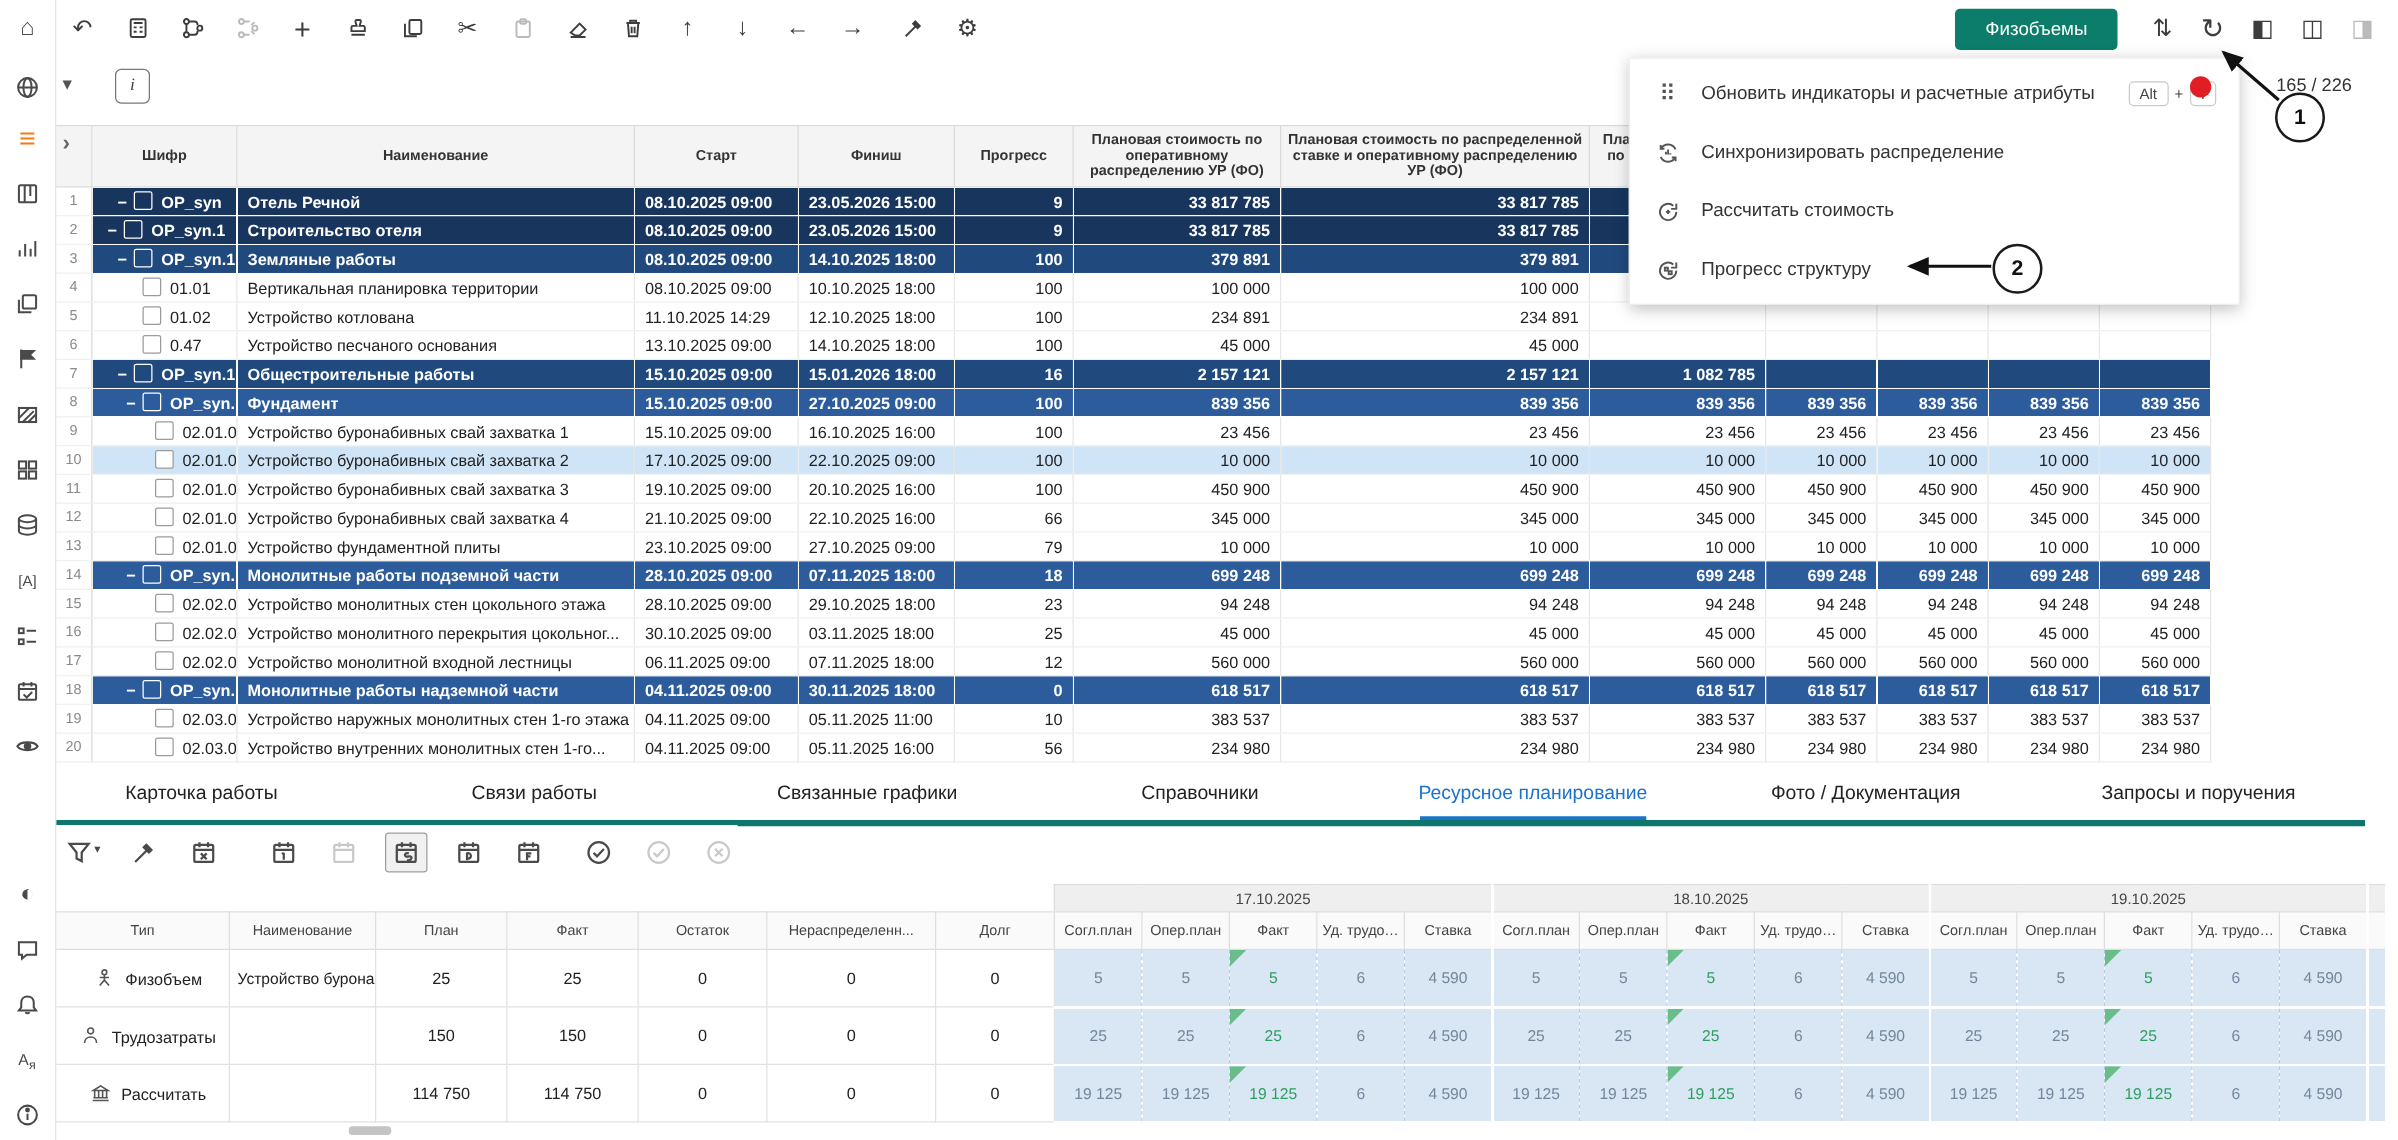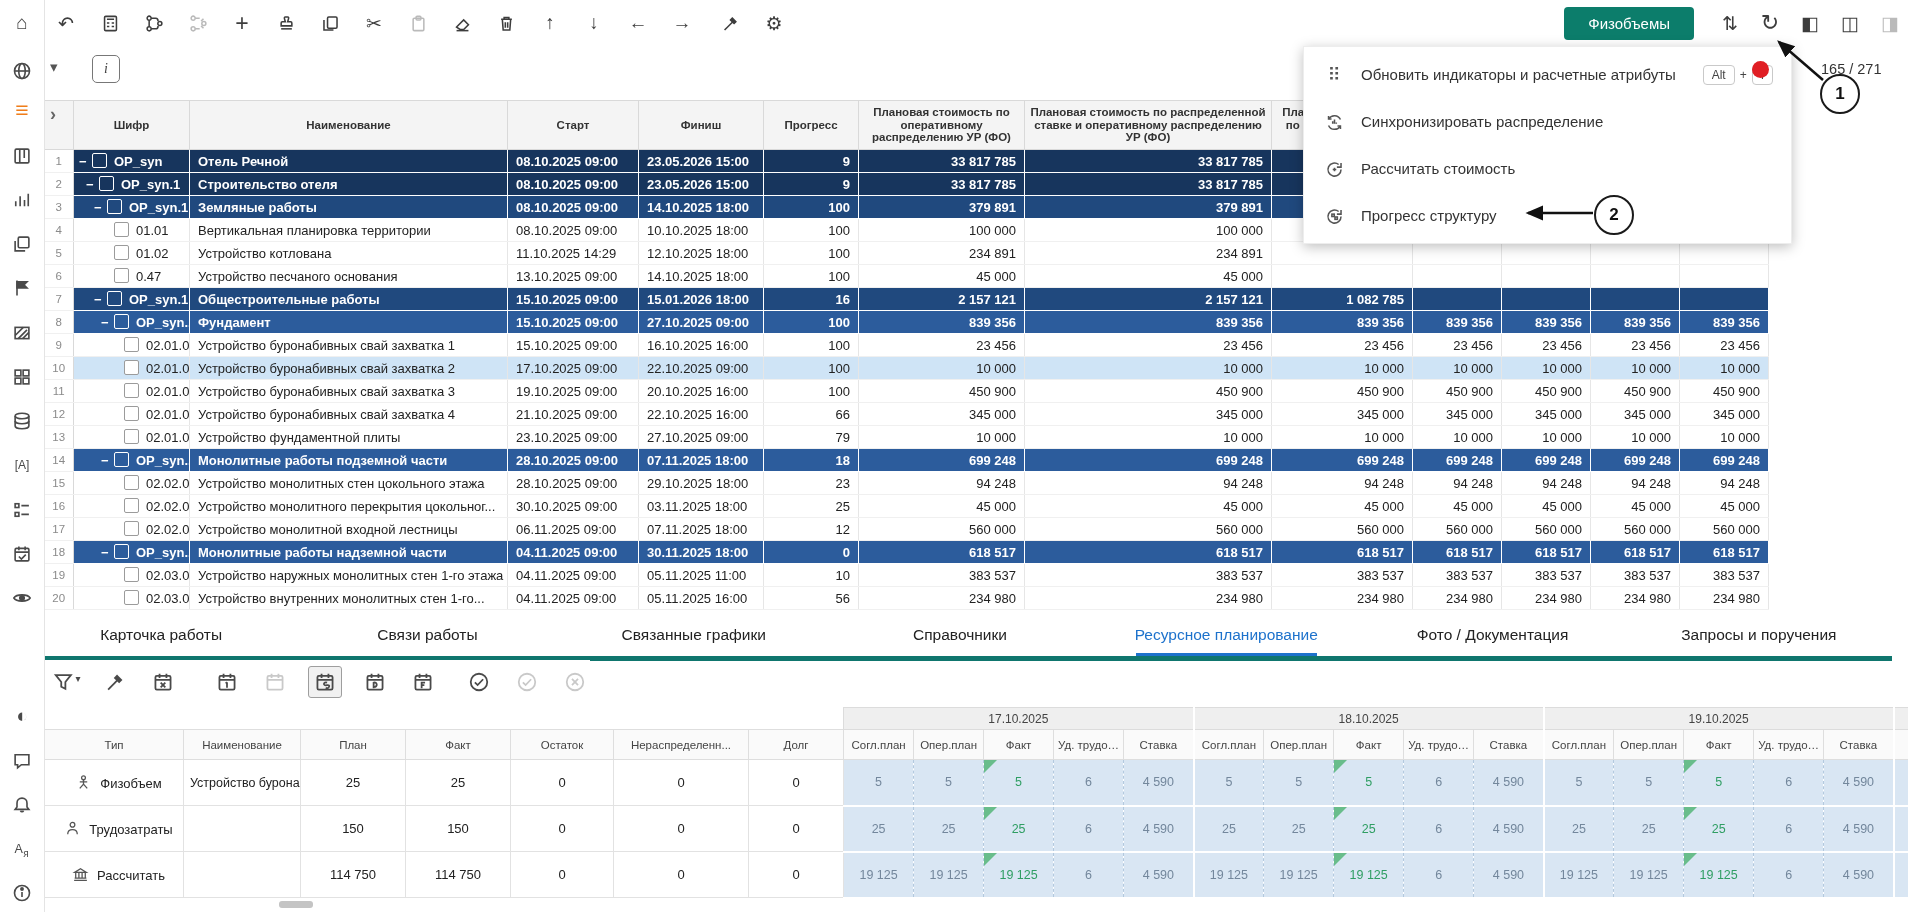--- a/index.html
+++ b/index.html
@@ -44,21 +44,21 @@
   .num{text-align:right}
   .codecell{white-space:nowrap}
   .colp{display:inline-block;width:13px;font-weight:bold}
   .cb{display:inline-block;width:13px;height:13px;border:1.5px solid #9b9b9b;border-radius:2px;
       margin-right:7px;vertical-align:-2px;background:#fff;cursor:pointer}
   tr[data-kind="g0"] td{background:#17355d;color:#fff;font-weight:bold;border-right-color:rgba(255,255,255,.14);border-bottom-color:rgba(255,255,255,.05)}
   tr[data-kind="g1"] td{background:#20497e;color:#fff;font-weight:bold;border-right-color:rgba(255,255,255,.14);border-bottom-color:rgba(255,255,255,.05)}
   tr[data-kind="g2"] td{background:#2c5c9c;color:#fff;font-weight:bold;border-right-color:rgba(255,255,255,.14);border-bottom-color:rgba(255,255,255,.05)}
   tr[data-kind^="g"] .cb{background:transparent;border-color:#fff}
   tr[data-sel="true"] td{background:#cfe4f6}
-  tr[data-ind="0"] .codecell{padding-left:5px}
+  tr[data-ind="0"] .codecell{padding-left:20px}
   tr[data-ind="1"] .codecell{padding-left:12px}
   tr[data-ind="2"] .codecell{padding-left:20px}
   tr[data-ind="3"] .codecell{padding-left:27px}
   tr[data-ind="4"] .codecell{padding-left:37px}
 
   
   .tabs{position:absolute;left:28px;top:614px;width:1864px;height:42px;display:flex;
         background:#fff;border-bottom:5px solid #0f766e;z-index:2}
   .tab{flex:1;display:flex;align-items:center;justify-content:center;font-size:15.5px;color:#222;
        cursor:pointer;position:relative;white-space:nowrap}
@@ -245,21 +245,21 @@
     <span class="ic" style="font-size:22px">↻</span>
     <span class="ic">◧</span>
     <span class="ic">◫</span>
     <span class="ic dim">◨</span>
   </div>
 </div>
 
 <div class="tb2">
   <span class="chev">▾</span>
   <span class="infobox">i</span>
-  <span class="counter">165 / 271</span>
+  <span class="counter">165 / 226</span>
 
 </div>
 
 <span class="expander">›</span>
 
 <div class="gridwrap">
   <table class="gridtable">
     <colgroup>
       <col style="width:29px">
         <col style="width:116px">

